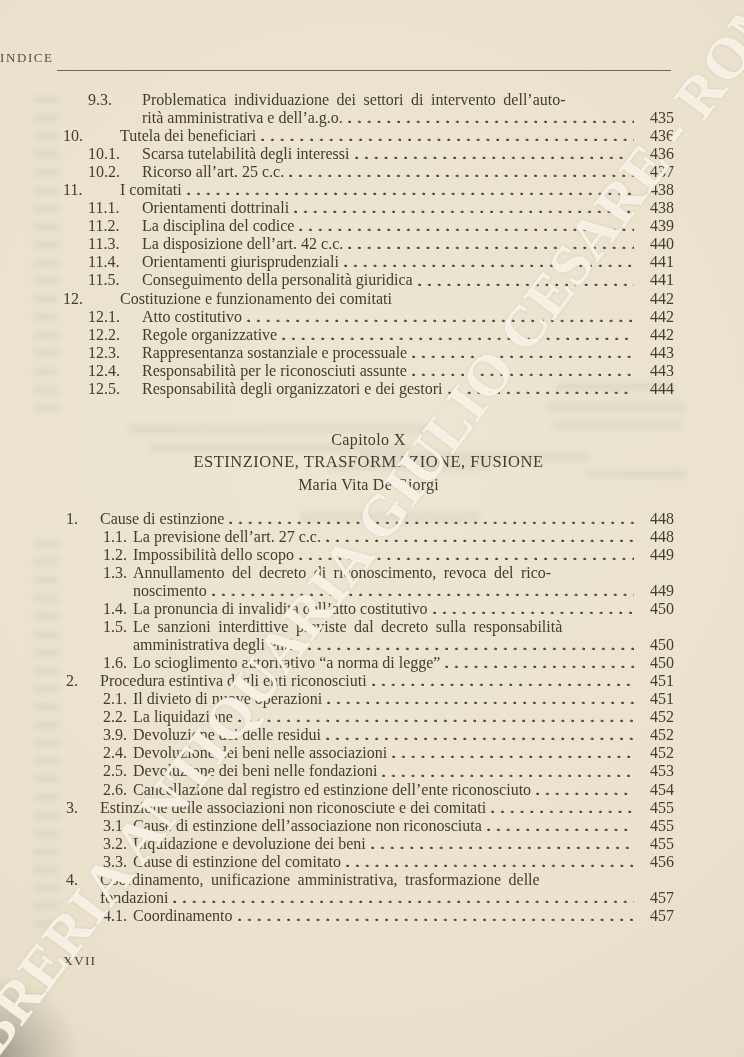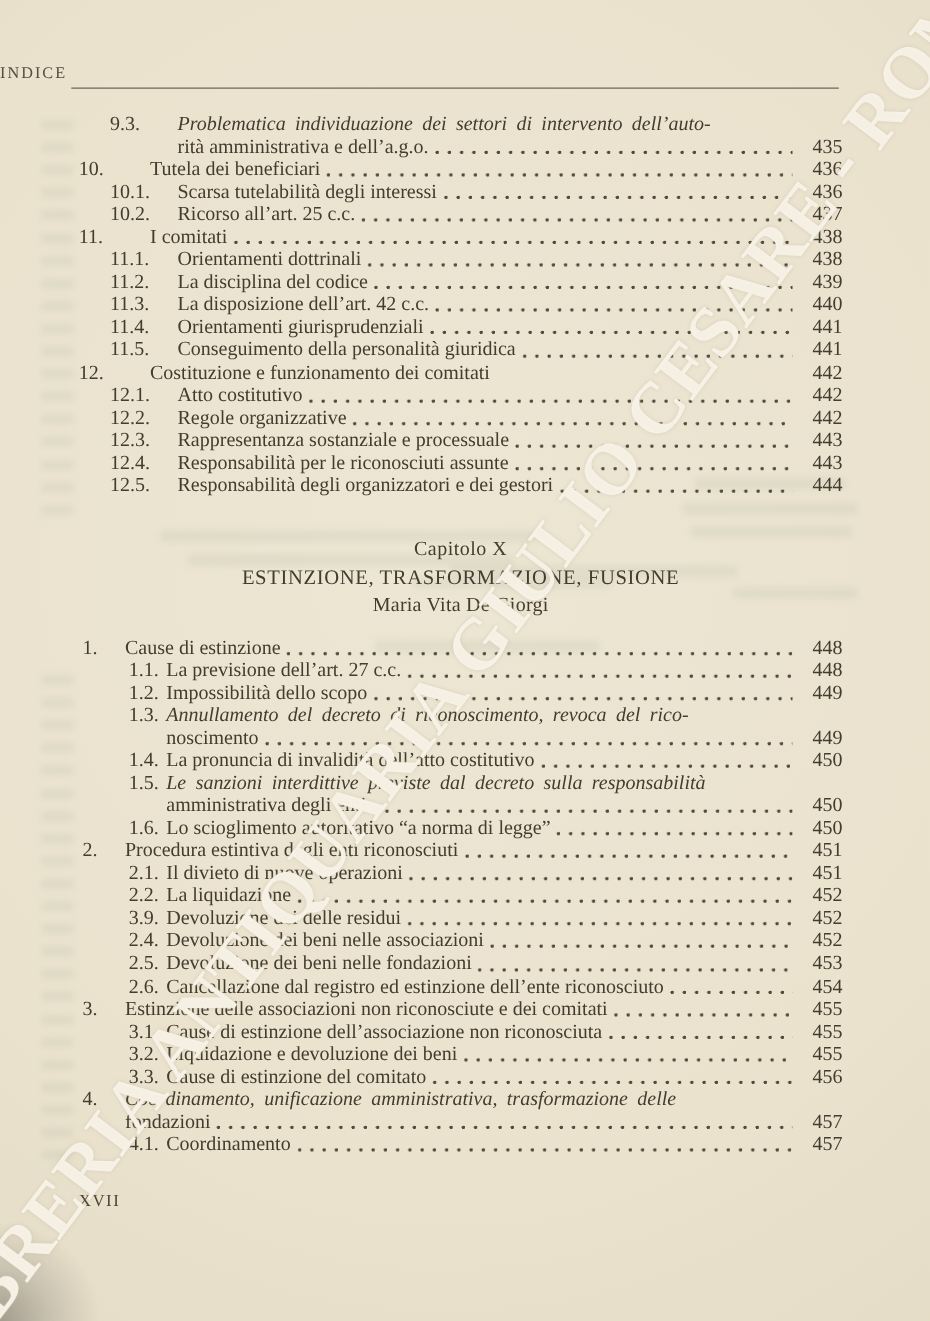--- a/index.html
+++ b/index.html
@@ -24,21 +24,21 @@
   
   .content{position:absolute;top:91px;left:63px;width:611px;z-index:2;}
   .row{display:flex;align-items:baseline;line-height:18.05px;font-size:16px;white-space:nowrap;}
   .row .num{flex:none;}
   .row .txt{flex:none;}
   .row .lead{flex:1 1 auto;align-self:flex-end;height:4px;margin:0 6px 3px 5px;
     background-image:radial-gradient(circle at 1.7px 1.9px,#51493a 1.15px,rgba(0,0,0,0) 1.6px);
     background-size:9.8px 4px;background-repeat:repeat-x;}
   .row .pg{flex:none;min-width:34px;text-align:right;}
   .row.nodots .lead{background:none;}
-  .row.j .txt{word-spacing:3.5px;font-style:italic;}
+  .row.j .txt{word-spacing:3.5px;}
   
   #toc-top .lv0 .num{width:57px;}
   #toc-top .lv1{padding-left:25px;}
   #toc-top .lv1 .num{width:54px;}
   #toc-top .cont.lv1{padding-left:79px;}
   
   #toc-chapter .lv0{padding-left:3px;}
   #toc-chapter .lv0 .num{width:34px;}
   #toc-chapter .lv1{padding-left:40px;}
   #toc-chapter .lv1 .num{width:30px;}

